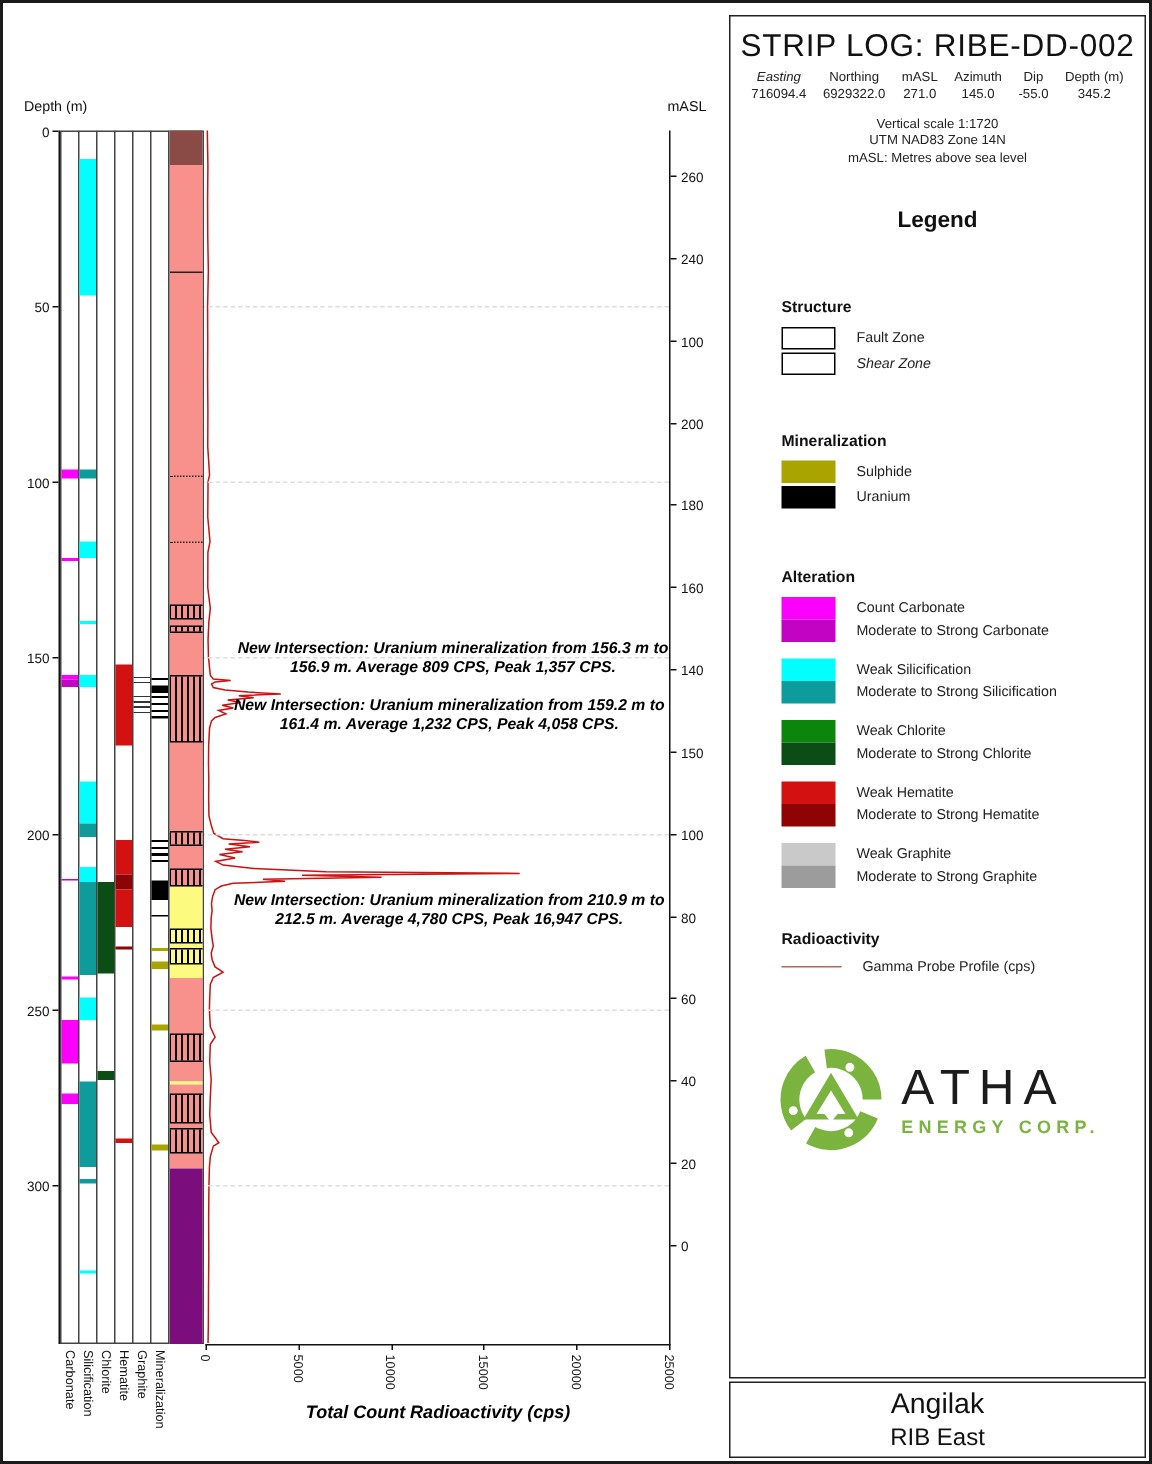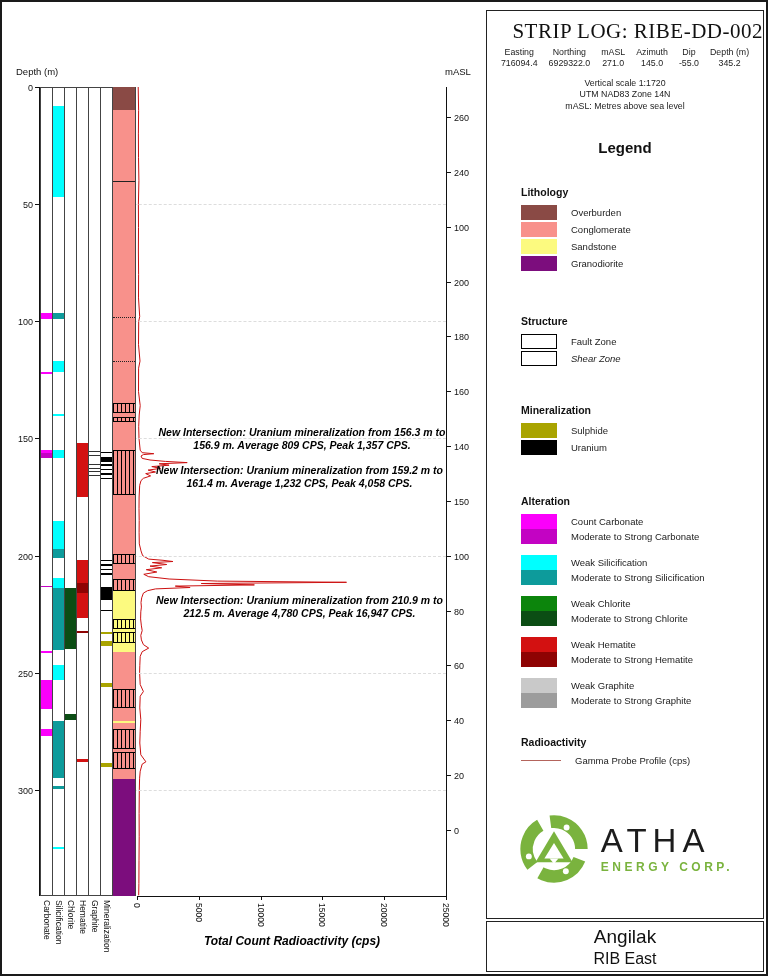--- a/index.html
+++ b/index.html
@@ -20,21 +20,21 @@
   .hatch{position:absolute;border-top:1px solid #000;border-bottom:1px solid #000;box-sizing:border-box;}
   .contact{position:absolute;height:0;}
   .p-fault{background-image:repeating-linear-gradient(90deg,#000 0 1px,transparent 1px 4px);}
   .p-shear{background-image:repeating-linear-gradient(45deg,transparent 0 3px,#666 3px 4px);}
   .p-ulines{background-image:repeating-linear-gradient(180deg,#000 0 1.5px,transparent 1.5px 4.5px);}
   .p-glines{background-image:repeating-linear-gradient(180deg,#333 0 1px,transparent 1px 3.5px);}
   #gamma-svg{position:absolute;left:0;top:0;pointer-events:none;}
   
   .right-panel{position:absolute;left:484px;top:8px;width:278px;height:909px;border:1.5px solid #222;
                background:#fff;box-sizing:border-box;}
-  .rp-title{margin-top:8px;text-align:right;font-size:21px;letter-spacing:.5px;color:#111;font-family:Liberation Serif, serif;}
+  .rp-title{margin-top:8px;text-align:center;font-size:21px;letter-spacing:.5px;color:#111;}
   .rp-info{display:flex;justify-content:center;gap:11px;margin-top:3px;}
   .rp-info .cell{text-align:center;font-size:8.8px;color:#222;line-height:1.25;}
   .rp-note{text-align:center;font-size:8.8px;color:#222;line-height:1.3;}
   .rp-note.first{margin-top:9px;}
   .legend-title{margin-top:27px;text-align:center;font-size:15px;font-weight:bold;color:#111;}
   .lg-section{margin-left:34px;}
   .lg-head{font-size:10.5px;font-weight:bold;color:#111;margin-bottom:7px;}
   .lg-row{display:flex;align-items:center;margin:2px 0;}
   .lg-swatch{width:36px;height:15px;flex:0 0 auto;}
   .lg-pattern{width:36px;height:15px;flex:0 0 auto;border:1px solid #000;box-sizing:border-box;background:#fff;}
@@ -203,21 +203,21 @@
       <div class="vlabel" style="left: 439px; top: 901px;">25000</div>
       <div class="annot" style="left: 145px; top: 424px; width: 310px;">New Intersection: Uranium mineralization from 156.3 m to 156.9 m. Average 809 CPS, Peak 1,357 CPS.</div>
       <div class="annot" style="left: 140px; top: 462px; width: 315px;">New Intersection: Uranium mineralization from 159.2 m to 161.4 m. Average 1,232 CPS, Peak 4,058 CPS.</div>
       <div class="annot" style="left: 140px; top: 592px; width: 315px;">New Intersection: Uranium mineralization from 210.9 m to 212.5 m. Average 4,780 CPS, Peak 16,947 CPS.</div>
     </div>
 
   <div class="right-panel">
     <div class="rp-title">STRIP LOG: RIBE-DD-002</div>
     <div class="rp-info" id="info-row">
         <div class="cell" style="position: static;">
-          <div style="position: static;">Easting</div>
+          <div style="position: static; font-style: italic;">Easting</div>
           <div style="position: static;">716094.4</div>
         </div>
         <div class="cell" style="position: static;">
           <div style="position: static;">Northing</div>
           <div style="position: static;">6929322.0</div>
         </div>
         <div class="cell" style="position: static;">
           <div style="position: static;">mASL</div>
           <div style="position: static;">271.0</div>
         </div>
@@ -232,39 +232,20 @@
         <div class="cell" style="position: static;">
           <div style="position: static;">Depth (m)</div>
           <div style="position: static;">345.2</div>
         </div>
       </div>
     <div class="rp-note first">Vertical scale 1:1720</div>
     <div class="rp-note">UTM NAD83 Zone 14N</div>
     <div class="rp-note">mASL: Metres above sea level</div>
     <div class="legend-title">Legend</div>
     <div id="legend-body">
-        <div class="lg-section" style="position: static; margin-top: 30px;">
-          <div class="lg-head" style="position: static;">Lithology</div>
-          <div class="lg-row" style="position: static;">
-            <div class="lg-swatch" style="position: static; background: rgb(138, 74, 69);"></div>
-            <div class="lg-label" style="position: static;">Overburden</div>
-          </div>
-          <div class="lg-row" style="position: static;">
-            <div class="lg-swatch" style="position: static; background: rgb(248, 145, 139);"></div>
-            <div class="lg-label" style="position: static;">Conglomerate</div>
-          </div>
-          <div class="lg-row" style="position: static;">
-            <div class="lg-swatch" style="position: static; background: rgb(252, 250, 127);"></div>
-            <div class="lg-label" style="position: static;">Sandstone</div>
-          </div>
-          <div class="lg-row" style="position: static;">
-            <div class="lg-swatch" style="position: static; background: rgb(124, 13, 125);"></div>
-            <div class="lg-label" style="position: static;">Granodiorite</div>
-          </div>
-        </div>
         <div class="lg-section" style="position: static; margin-top: 44px;">
           <div class="lg-head" style="position: static;">Structure</div>
           <div class="lg-row" style="position: static;">
             <div class="lg-pattern p-fault" style="position: static;"></div>
             <div class="lg-label" style="position: static;">Fault Zone</div>
           </div>
           <div class="lg-row" style="position: static; font-style: italic;">
             <div class="lg-pattern p-shear" style="position: static;"></div>
             <div class="lg-label" style="position: static;">Shear Zone</div>
           </div>

